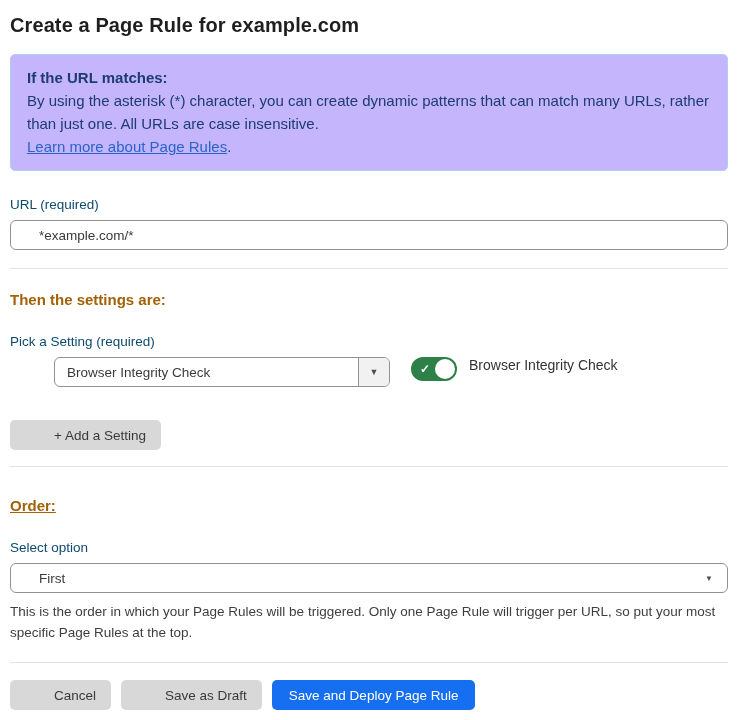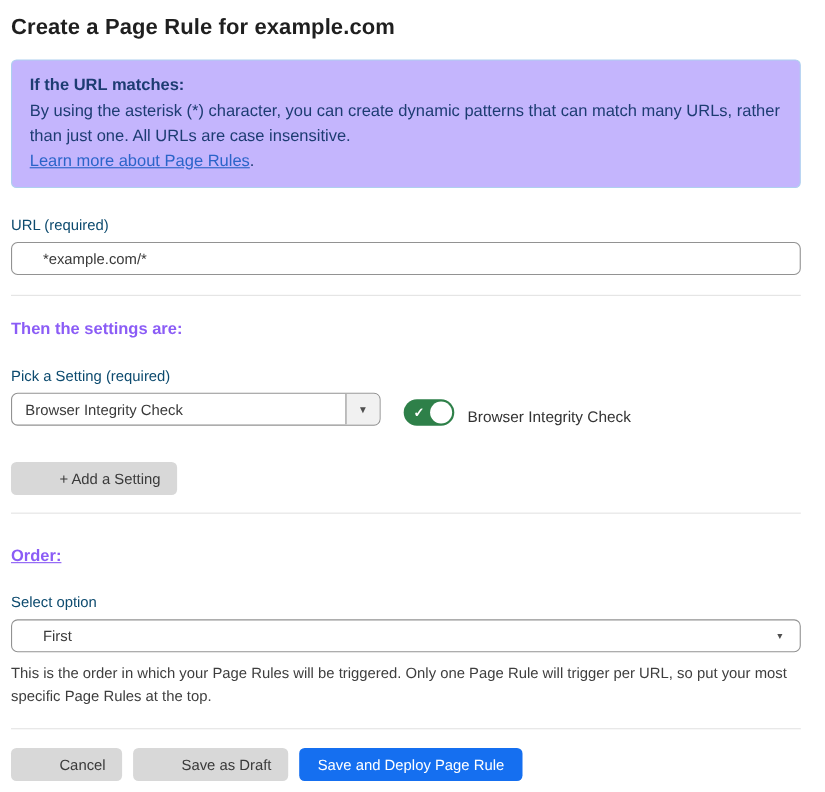--- a/index.html
+++ b/index.html
@@ -72,29 +72,30 @@
     border-top: 1px solid #e3e3e3;
     margin-top: 18px;
   }
   hr.divider.after-settings { margin-top: 16px; }
   hr.divider.after-order { margin-top: 19px; }
 
   .section-heading {
     margin-top: 22px;
     font-size: 15px;
     font-weight: 700;
-    color: #8b5cf6;
+    color: #a16207;
   }
   .section-heading.order { margin-top: 30px; text-decoration: underline; }
 
   
   .setting-row {
     margin-top: 8px;
     display: flex;
-    align-items: flex-end;
+    align-items: flex-start;
+    margin-left: 44px;
   }
   .setting-select {
     width: 336px;
     height: 30px;
     border: 1px solid #929292;
     border-radius: 6px;
     background: #fff;
     display: flex;
     align-items: stretch;
     overflow: hidden;

